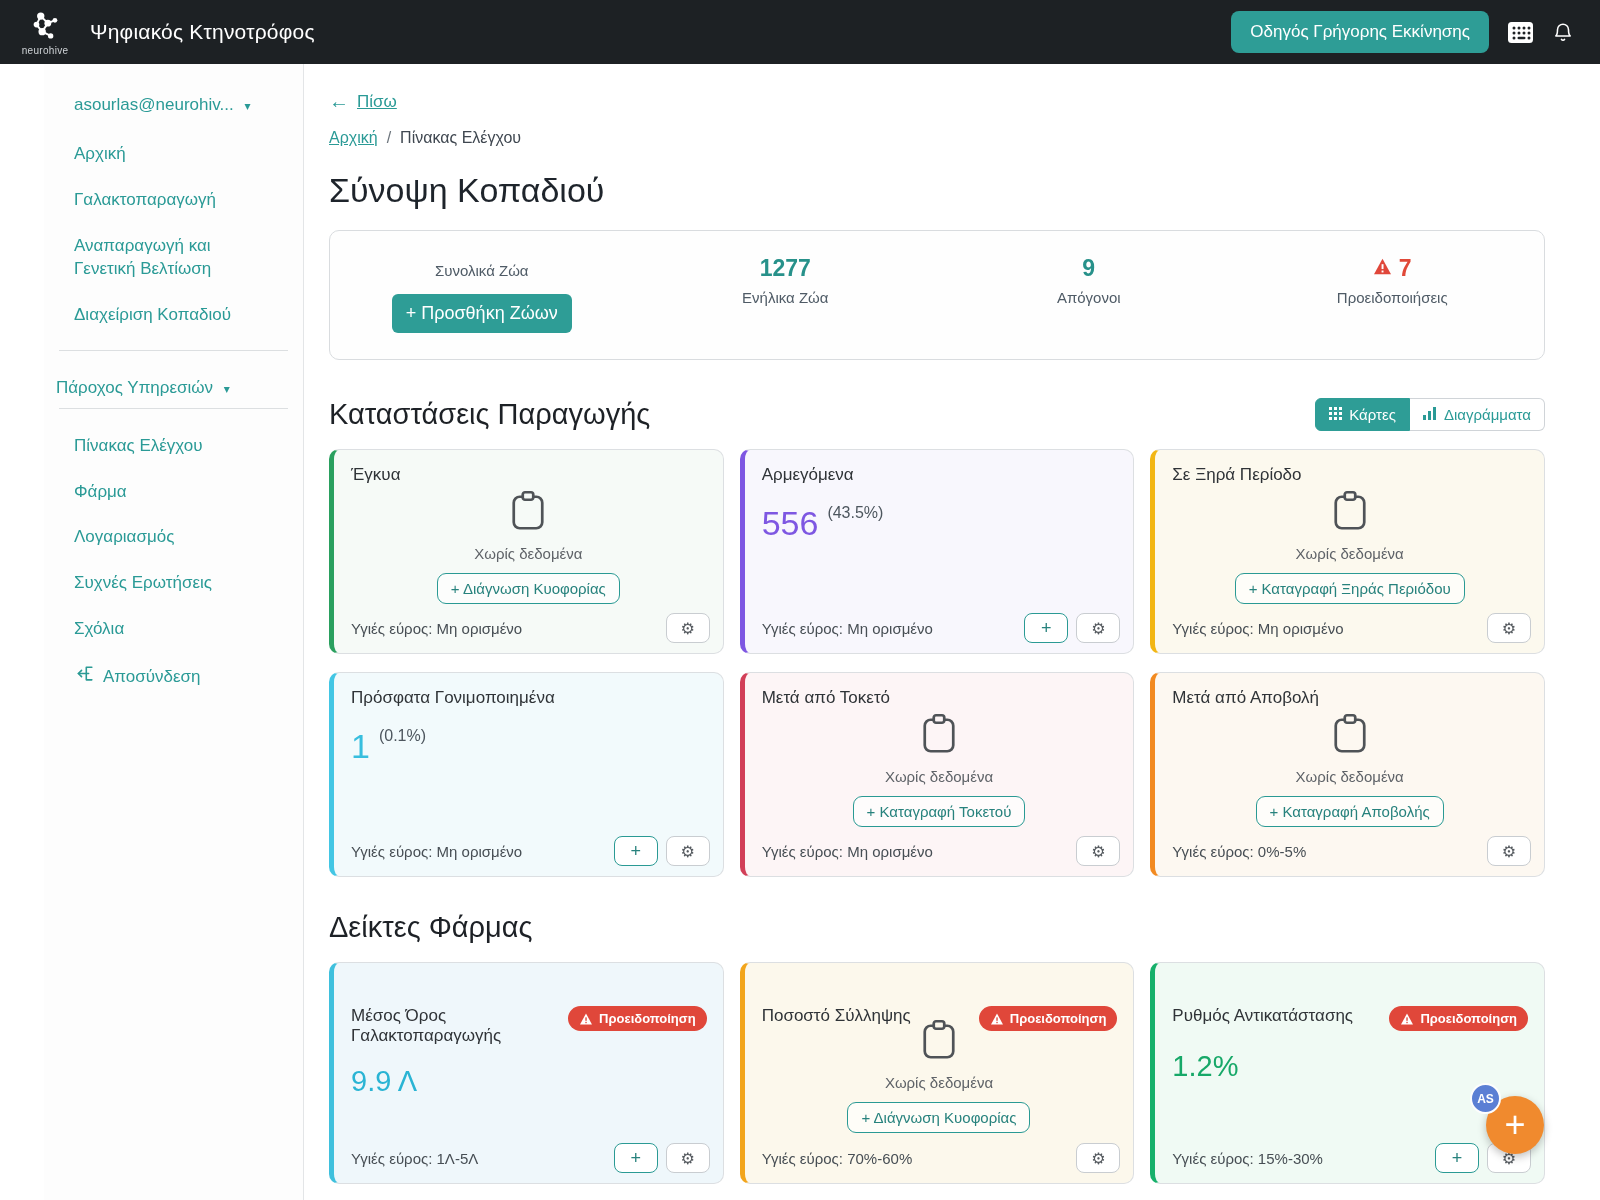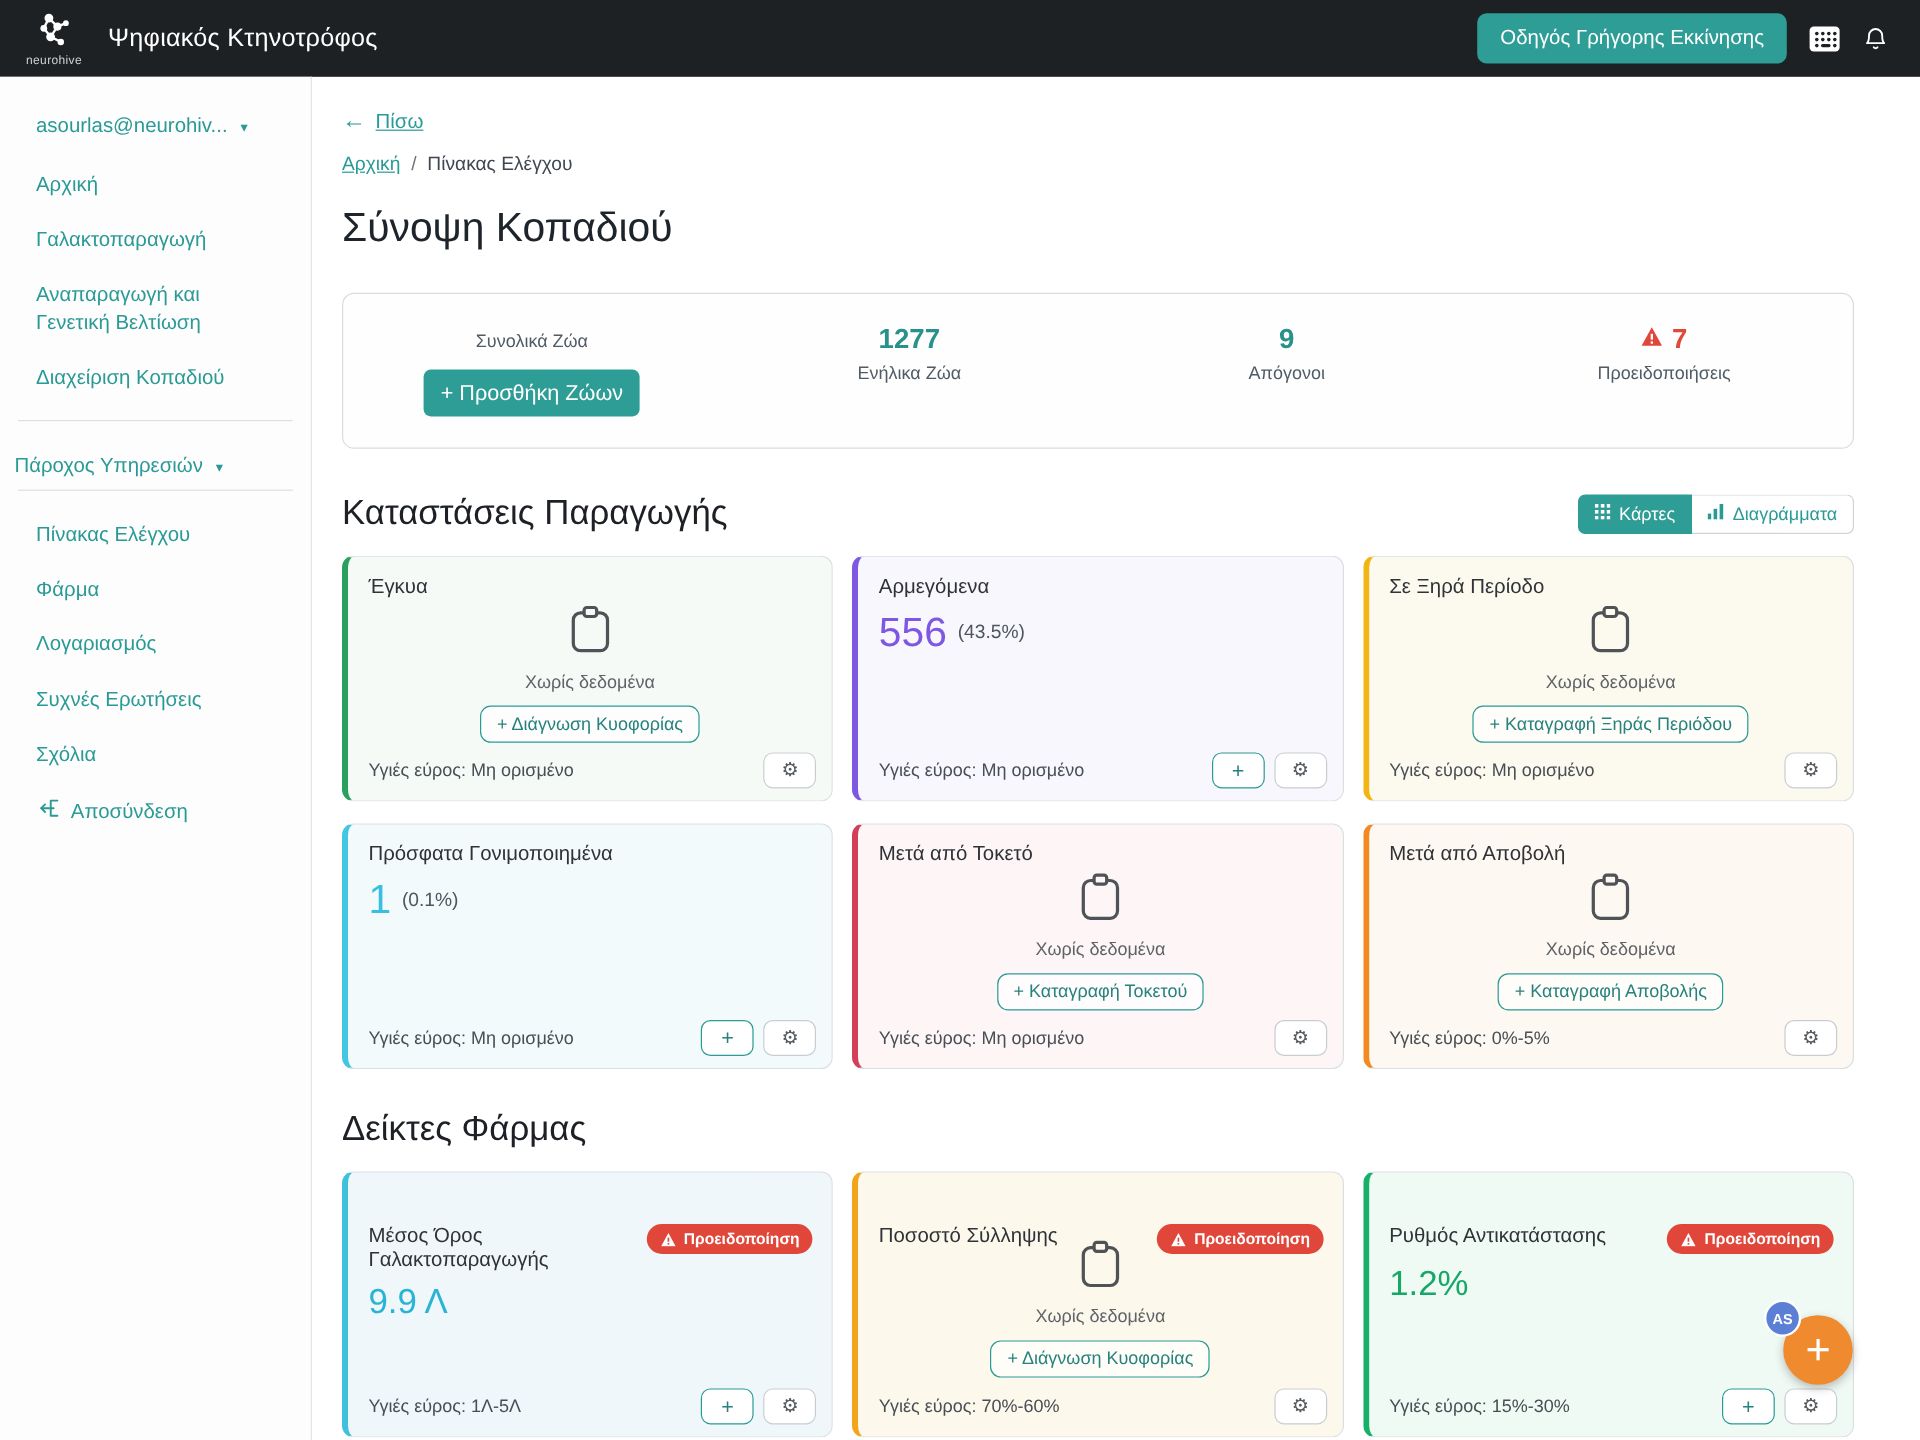--- a/index.html
+++ b/index.html
@@ -19,41 +19,41 @@
   .topbar-spacer { flex:1; }
   .quick-start-btn {
     background:#2e9d96; color:#fff; border:none; border-radius:8px;
     font-size:17px; padding:11px 19px; cursor:pointer; font-family:inherit;
   }
   .topbar-icon { margin-left:18px; display:flex; align-items:center; cursor:pointer; }
   
   .app-row { display:flex; height:1136px; }
   .sidebar {
     width:260px; background:#fdfdfd; border-right:1px solid #e3e5e7;
-    padding:30px 0 0 0; flex-shrink:0;
+    padding:30px 0 0 0; flex-shrink:0;margin-left:44px;
   }
   .side-item {
     color:#2a9a96; font-size:17px; padding:0 20px 0 30px; margin-bottom:23px;
     line-height:1.35; cursor:pointer;
   }
   .side-caret { font-size:12px; margin-left:6px; color:#2a9a96; }
   .side-divider { border:none; border-top:1px solid #dcdfe1; margin:4px 15px 26px 15px; }
   .side-item.account { margin-bottom:26px; }
   .side-item.provider { margin-bottom:8px;padding-left:12px; }
   .logout-row { display:flex; align-items:center; gap:8px;padding-left:32px; }
   
   .main { flex:1; padding:26px 55px 0 25px; position:relative; overflow:hidden; }
   .back-link { display:flex; align-items:center; gap:8px; margin-bottom:16px; cursor:pointer; width:max-content; }
   .back-arrow { color:#2a9a96; font-size:20px; }
   .back-text { color:#2a9a96; font-size:17px; text-decoration:underline; }
   .breadcrumb { font-size:16px; margin-bottom:24px; display:flex; gap:9px; align-items:center; }
   .crumb-link { color:#2a9a96; text-decoration:underline; cursor:pointer; }
   .crumb-sep { color:#6b737b; }
   .crumb-current { color:#3f4750; }
-  .page-title { font-size:34px; font-weight:500; color:#1e242b; margin-bottom:34px; }
+  .page-title { font-size:34px; font-weight:500; color:#1e242b; margin-bottom:20px; }
   
   .summary-panel {
     border:1px solid #d9dcdf; border-radius:10px; background:#fefefe;
     display:flex; padding:24px 0 26px 0; margin-bottom:38px;
   }
   .stat-col { flex:1; text-align:center; }
   .stat-value { font-size:23px; font-weight:700; color:#27918a; }
   .stat-warning-row { display:flex; align-items:center; justify-content:center; gap:7px; }
   .stat-value.warn { color:#e04938; }
   .stat-label { font-size:15px; color:#4f5b66; margin-top:7px; }
@@ -74,21 +74,21 @@
   
   .cards-grid { display:grid; grid-template-columns:repeat(3,1fr); gap:18px 16px; margin-bottom:34px; }
   .state-card {
     position:relative; height:205px; background:#fff;
     border:1px solid #dcdfe2; border-left:5px solid #999; border-radius:10px;
     padding:15px 16px 12px 17px;
   }
   .ind-card { height:222px; }
   .card-title-row { display:flex; align-items:flex-start; justify-content:space-between; gap:8px;margin-top:28px; }
   .card-title { font-size:17px; color:#2f3337; font-weight:400; }
-  .card-value-row { margin-top:9px; display:flex; align-items:center; gap:9px; }
+  .card-value-row { margin-top:19px; display:flex; align-items:flex-start; gap:9px; }
   .card-value { font-size:34px; font-weight:500; }
   .ind-card .card-value { font-size:29px; }
   .card-percent { font-size:16px; color:#4d565e; }
   .empty-block { position:absolute; left:0; right:0; top:40px; text-align:center; }
   .ind-card .empty-block { top:56px; }
   .empty-text { font-size:15px; color:#5f6368; margin:9px 0 11px 0; }
   .action-btn {
     background:rgba(255,255,255,.65); border:1px solid #2a9a94; color:#27827d;
     font-size:15px; padding:6px 13px; border-radius:9px; cursor:pointer; font-family:inherit;
   }

